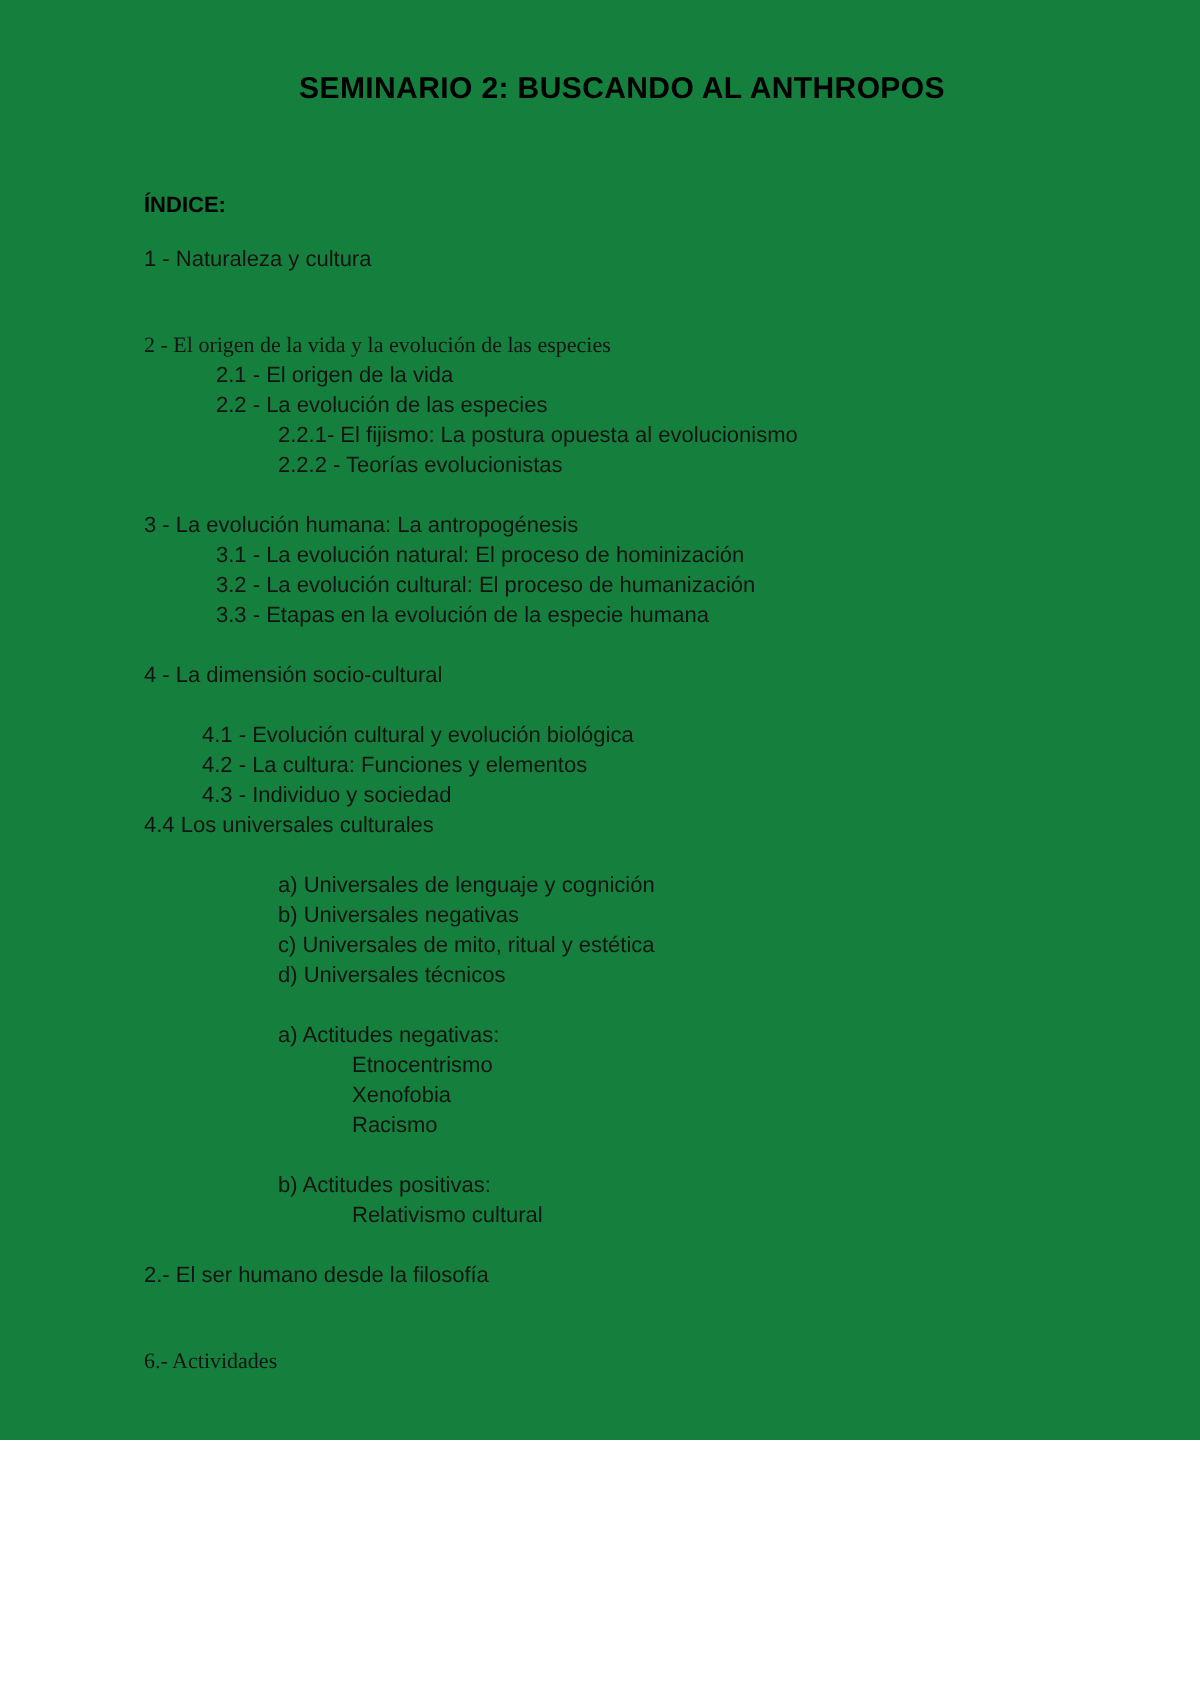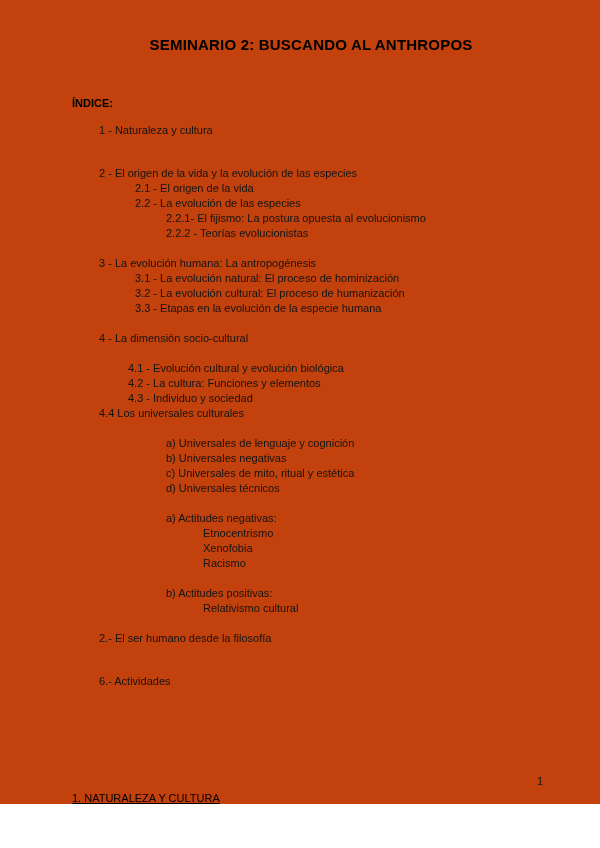--- a/index.html
+++ b/index.html
@@ -3,23 +3,23 @@
 <meta charset="utf-8">
 <style>
   html, body {
     margin: 0;
     padding: 0;
     background: #ffffff;
   }
   .page {
     position: relative;
     width: 600px;
-    height: 804px;
+    height: 720px;
     margin: 0 auto;
-    background: #c2410c;
+    background: #15803d;
     box-sizing: border-box;
     padding: 36px 50px 0 72px;
     font-family: "Liberation Sans", "DejaVu Sans", sans-serif;
     color: #111111;
     overflow: hidden;
   }
   .doc-title {
     margin: 0;
     font-size: 15px;
     font-weight: bold;
@@ -28,36 +28,35 @@
     color: #000000;
   }
   .index-heading {
     margin: 44px 0 0 0;
     font-size: 11px;
     font-weight: bold;
     color: #000000;
   }
   .toc {
     margin-top: 14px;
-    margin-left: 27px;
   }
   .line {
     font-size: 11px;
     line-height: 15px;
     white-space: pre;
     color: #141414;
   }
   
   .ind1  { margin-left: 36px; }
   .ind1s { margin-left: 29px; }
   .ind2  { margin-left: 67px; }
   .ind3  { margin-left: 104px; }
   
   .gap1 { margin-top: 15px; }
-  .gap2 { margin-top: 28px; }
+  .gap2 { margin-top: 28px; font-family: Liberation Serif, serif; }
   .page-number {
     position: absolute;
     top: 775px;
     left: 537px;
     font-size: 11px;
     color: #141414;
   }
   .footer-heading {
     position: absolute;
     top: 792px;

